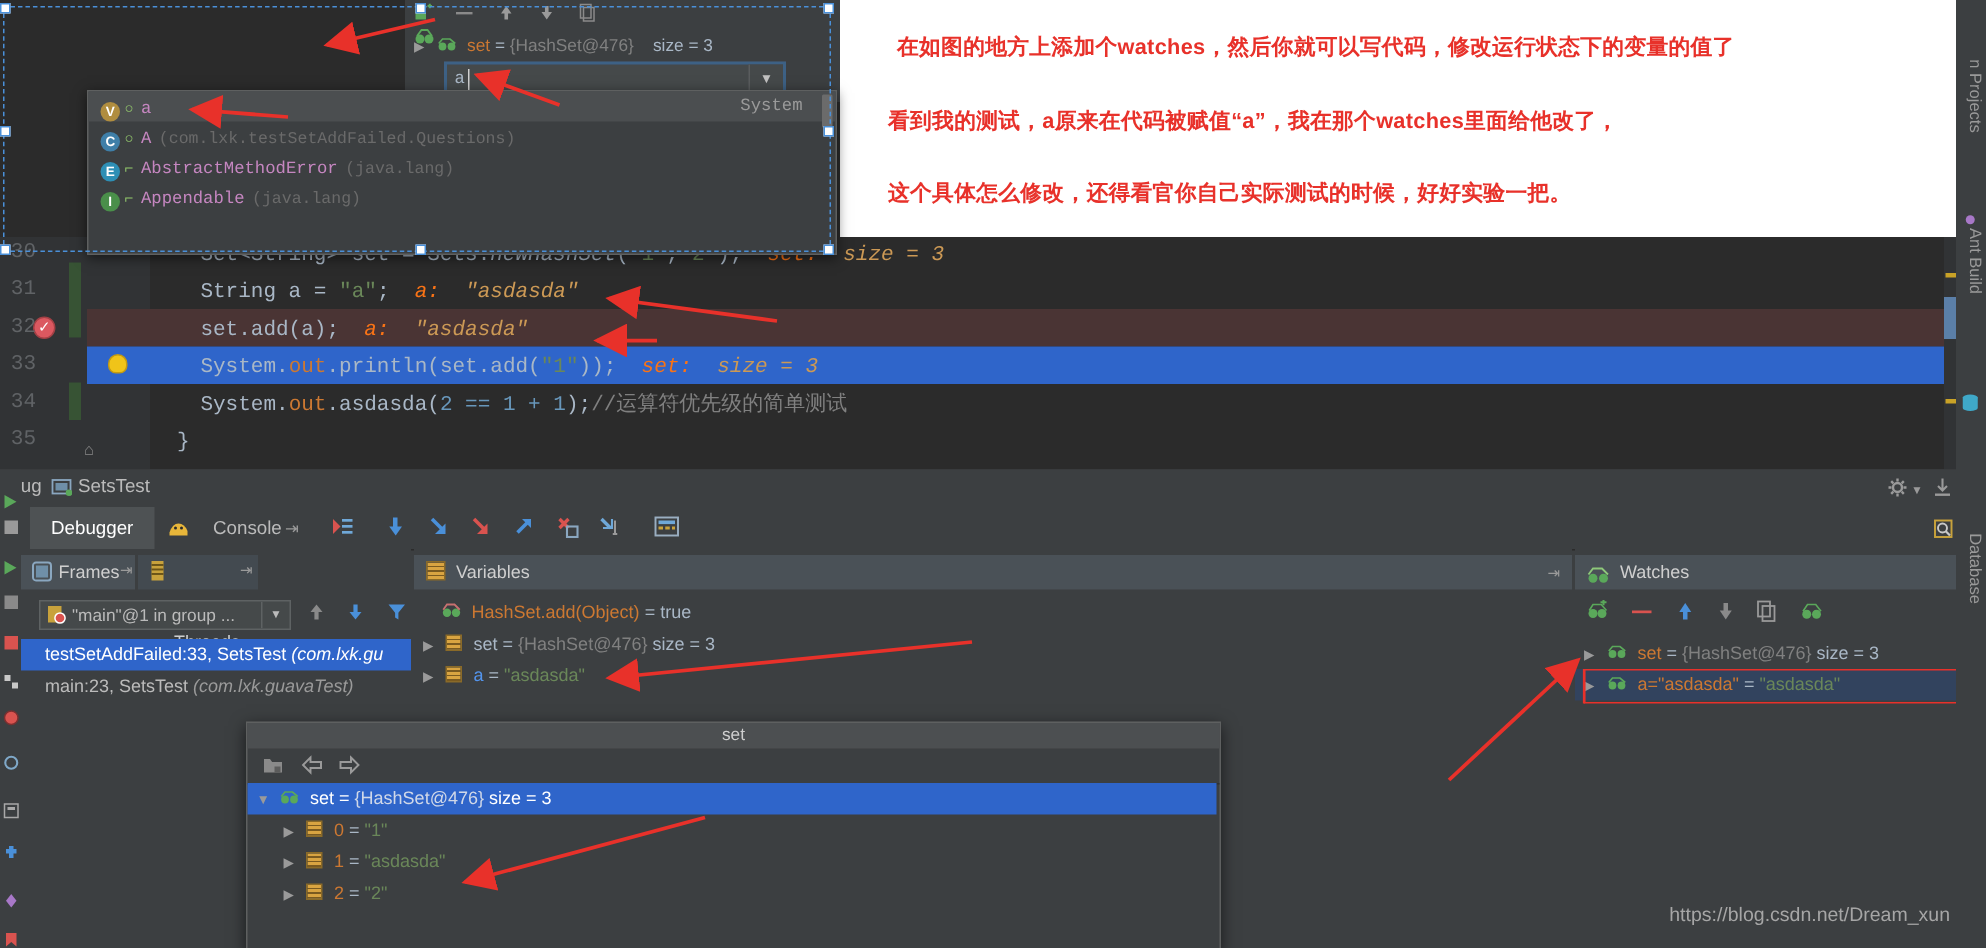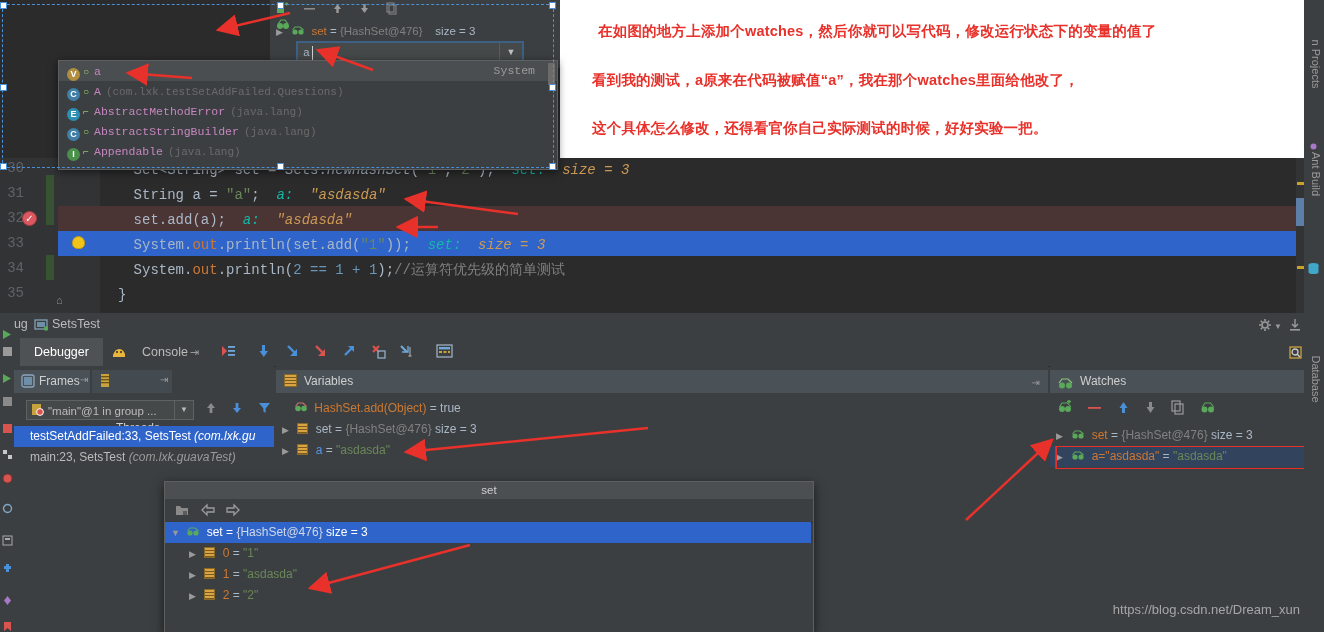--- a/index.html
+++ b/index.html
@@ -27,21 +27,21 @@
     position:absolute;left:-4px;width:28px;text-align:right;
     color:#606366;font-family:"Liberation Mono", monospace;font-size:14px;
   }
   .code-line{
     position:absolute;left:100px;height:25px;line-height:25px;
     font-family:"Liberation Mono", monospace;font-size:14px;white-space:pre;
   }
   .kw{color:#cc7832;}
   .plain{color:#a9b7c6;}
   .str{color:#6a8759;}
-  .hint{color:#14b8a6;font-style:italic;}
+  .hint{color:#f97316;font-style:italic;}
   .hintval{color:#cc9955;font-style:italic;}
   .ital{color:#a9b7c6;font-style:italic;}
   .cmt{color:#808080;margin-top:27px;}
   .num{color:#6897bb;}
   .fold{color:#a9b7c6;}
   
   #autocomplete-popup{
     left:58px;top:60px;width:498px;height:108px;
     background:#3c3f41;border:1px solid #5e6060;
     box-shadow:0 2px 8px rgba(0,0,0,.55);
@@ -196,21 +196,21 @@
   <div class="linenum" style="top:27px;">31</div>
   <div class="linenum" style="top:52px;">32</div>
   <div class="linenum" style="top:77px;">33</div>
   <div class="linenum" style="top:102px;">34</div>
   <div class="linenum" style="top:127px;">35</div>
 
   <div class="code-line" style="top:0px;"><span class="plain">    Set&lt;String&gt; set = Sets.</span><span class="ital">newHashSet</span><span class="plain">(</span><span class="str">"1"</span><span class="plain">,</span><span class="str">"2"</span><span class="plain">);  </span><span class="hint">set:</span><span class="hintval">  size = 3</span></div>
   <div class="code-line" style="top:25px;"><span class="plain">    String a = </span><span class="str">"a"</span><span class="plain">;  </span><span class="hint">a:</span><span class="hintval">  "asdasda"</span></div>
   <div class="code-line" style="top:50px;"><span class="plain">    set.add(a);  </span><span class="hint">a:</span><span class="hintval">  "asdasda"</span></div>
   <div class="code-line" style="top:75px;"><span class="plain">    System.</span><span class="kw">out</span><span class="plain">.println(set.add(</span><span class="str">"1"</span><span class="plain">));  </span><span class="hint">set:</span><span class="hintval">  size = 3</span></div>
-  <div class="code-line" style="top:100px;"><span class="plain">    System.</span><span class="kw">out</span><span class="plain">.println(</span><span class="num">2 == 1 + 1</span><span class="plain">);</span><span class="cmt">//运算符优先级的简单测试</span></div>
+  <div class="code-line" style="top:100px;"><span class="plain">    System.</span><span class="kw">out</span><span class="plain">.asdasda(</span><span class="num">2 == 1 + 1</span><span class="plain">);</span><span class="cmt">//运算符优先级的简单测试</span></div>
   <div class="code-line" style="top:125px;left:118px;"><span class="fold">}</span></div>
 </div>
 
 <div class="abs" id="editor-scrollbar">
   <div class="marker" style="top:24px;"></div>
   <div class="marker" style="top:50px;"></div>
   <div class="marker" style="top:108px;"></div>
   <div class="abs" style="left:0;top:40px;width:12px;height:28px;background:#5b7fa8;"></div>
 </div>
 
@@ -272,21 +272,20 @@
   <span class="txt">a</span>
   <span class="caret"></span>
   <span id="watch-input-arrow">▼</span>
 </div>
 
 <div class="abs" id="autocomplete-popup">
   <div id="ac-list">
       <div class="ac-row sel"><span class="ac-ico" style="background: rgb(176, 141, 63);">V</span><span class="ac-mod">○</span><span class="ac-name">a</span><span class="ac-type">System</span></div>
       <div class="ac-row"><span class="ac-ico" style="background: rgb(63, 127, 168);">C</span><span class="ac-mod">○</span><span class="ac-name">A</span><span class="ac-pkg">(com.lxk.testSetAddFailed.Questions)</span></div>
       <div class="ac-row"><span class="ac-ico" style="background: rgb(46, 143, 181);">E</span><span class="ac-mod">⌐</span><span class="ac-name">AbstractMethodError</span><span class="ac-pkg">(java.lang)</span></div>
-      <div class="ac-row"><span class="ac-ico" style="background: rgb(63, 127, 168);">C</span><span class="ac-mod">○</span><span class="ac-name">AbstractStringBuilder</span><span class="ac-pkg">(java.lang)</span></div>
       <div class="ac-row"><span class="ac-ico" style="background: rgb(74, 143, 74);">I</span><span class="ac-mod">⌐</span><span class="ac-name">Appendable</span><span class="ac-pkg">(java.lang)</span></div>
     </div>
   <div id="ac-scroll"></div>
 </div>
 
 <div class="abs" id="selection-rect">
   <div class="handle" style="left:-3px;top:-3px;"></div>
   <div class="handle" style="right:-3px;top:-3px;"></div>
   <div class="handle" style="left:-3px;bottom:-3px;"></div>
   <div class="handle" style="right:-3px;bottom:-3px;"></div>

